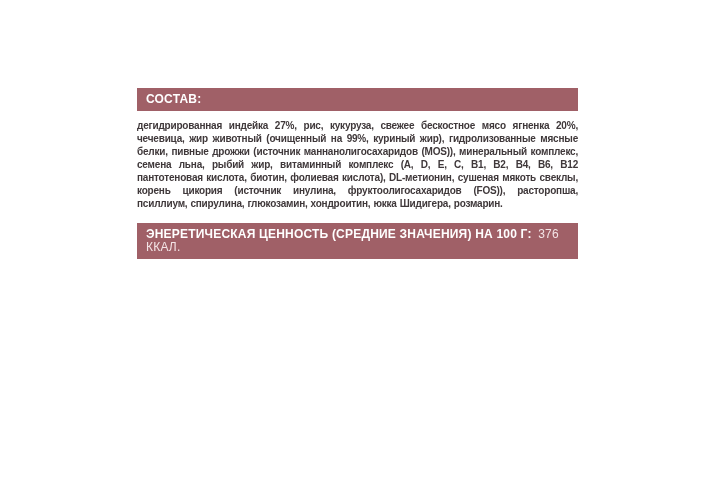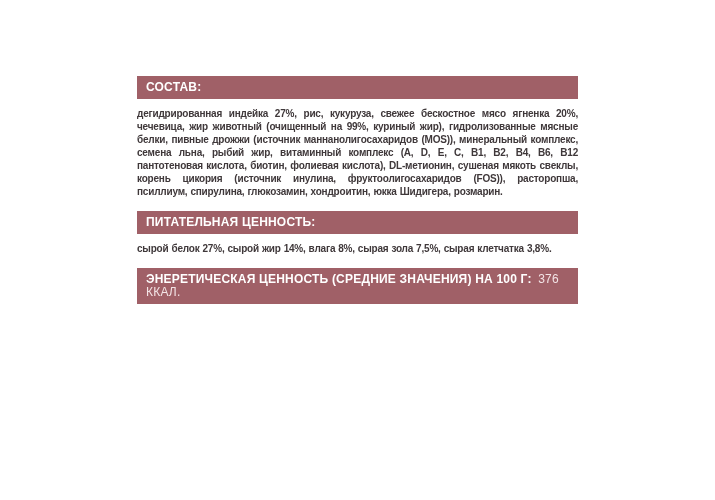--- a/index.html
+++ b/index.html
@@ -11,21 +11,21 @@
   .page {
     position: relative;
     width: 715px;
     height: 500px;
     background: #ffffff;
     overflow: hidden;
   }
   .content {
     position: absolute;
     left: 137px;
-    top: 76px;
+    top: 88px;
     width: 441px;
   }
   .info-section {
     margin: 0 0 13px 0;
   }
   .section-header {
     background: #a06067;
     color: #ffffff;
     font-weight: bold;
     font-size: 12px;
@@ -56,26 +56,20 @@
 <div class="page">
   <div class="content">
 
     <section class="info-section">
       <div class="section-header">
         <span>СОСТАВ:</span>
       </div>
       <p class="section-body">дегидрированная индейка 27%, рис, кукуруза, свежее бескостное мясо ягненка 20%, чечевица, жир животный (очищенный на 99%, куриный жир), гидролизованные мясные белки, пивные дрожжи (источник маннанолигосахаридов (MOS)), минеральный комплекс, семена льна, рыбий жир, витаминный комплекс (A, D, E, C, B1, B2, B4, B6, B12 пантотеновая кислота, биотин, фолиевая кислота), DL-метионин, сушеная мякоть свеклы, корень цикория (источник инулина, фруктоолигосахаридов (FOS)), расторопша, псиллиум, спирулина, глюкозамин, хондроитин, юкка Шидигера, розмарин.</p>
     </section>
 
-    <section class="info-section">
-      <div class="section-header">
-        <span>ПИТАТЕЛЬНАЯ ЦЕННОСТЬ:</span>
-      </div>
-      <p class="section-body">сырой белок 27%, сырой жир 14%, влага 8%, сырая зола 7,5%, сырая клетчатка 3,8%.</p>
-    </section>
 
     <section class="info-section">
     </section>
 
     <section class="info-section">
     </section>
 
     <section class="info-section">
       <div class="section-header">
         <span>ЭНЕРЕТИЧЕСКАЯ ЦЕННОСТЬ (СРЕДНИЕ ЗНАЧЕНИЯ) НА 100 Г:</span>

